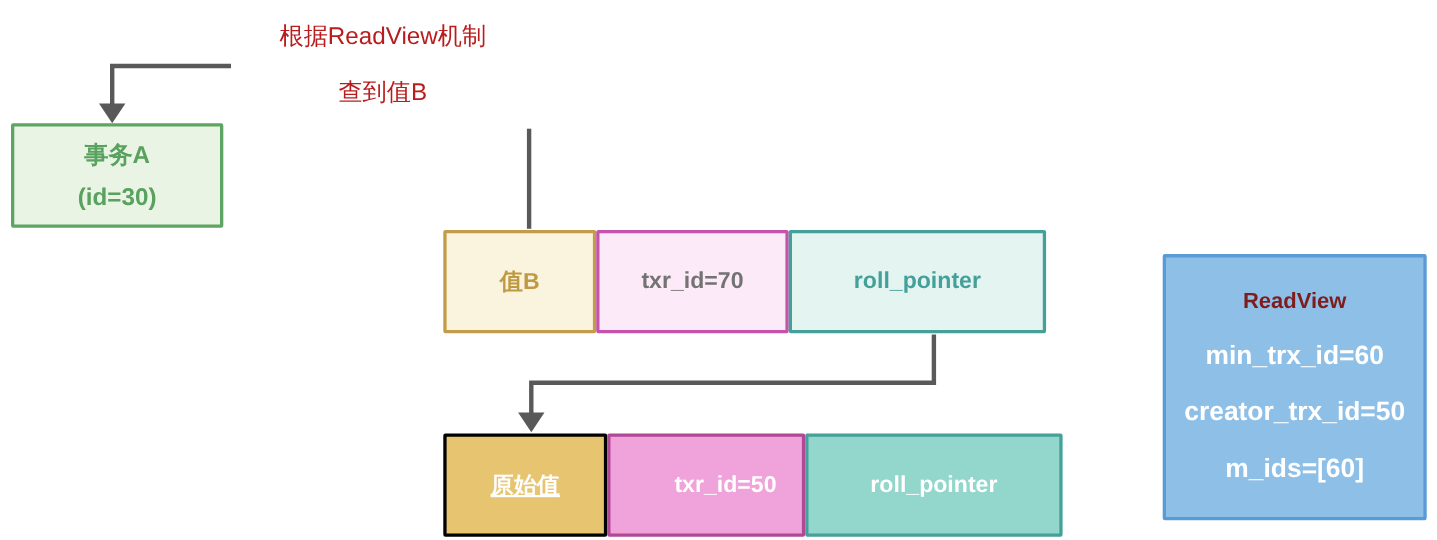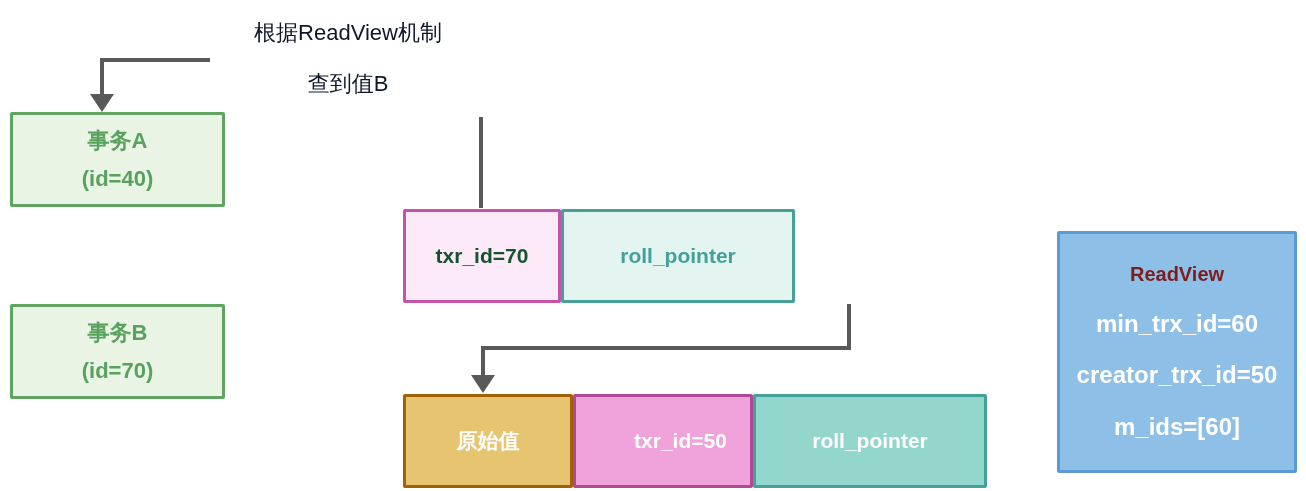--- a/index.html
+++ b/index.html
@@ -17,30 +17,30 @@
   #connector-layer {
     position: absolute; left: 0; top: 0;
     width: 1306px; height: 491px;
     pointer-events: none;
   }
 
   
   .annotation {
     left: 213px; top: 22px; width: 270px;
     text-align: center;
-    color: #0f172a;
+    color: #b91c1c;
     font-size: 22px;
     line-height: 1.0;
   }
   .annotation .line1 { display: block; }
   .annotation .line2 { display: block; margin-top: 29px; }
 
   
   .txn-box {
-    width: 215px; height: 95px;
+    width: 193px; height: 95px;
     background: #eaf4e5;
     border: 3px solid #5fa463;
     border-radius: 2px;
     display: flex; flex-direction: column;
     align-items: center; justify-content: center;
     color: #58a15e;
     font-weight: bold;
     font-size: 22px;
     line-height: 1.0;
     gap: 16px;
@@ -54,24 +54,24 @@
   #row-undo    { left: 403px; top: 394px; }
   .cell {
     display: flex; align-items: center; justify-content: center;
     font-weight: bold;
     font-size: 21px;
     border-radius: 2px;
     height: 94px;
   }
   
   .c-gold-light { width: 139px; background: #faf3dd; border: 3px solid #c29c47; color: #c09a43; }
-  .c-pink-light { width: 158px; background: #fceaf8; border: 3px solid #c454ab; color: #14532d; }
+  .c-pink-light { width: 175px; background: #fceaf8; border: 3px solid #c454ab; color: #737373; }
   .c-teal-light { width: 234px; background: #e3f4f1; border: 3px solid #44a099; color: #44a099; }
   
-  .c-gold-solid { width: 170px; background: #e6c470; border: 3px solid #a16207; color: #ffffff; }
+  .c-gold-solid { width: 149px; background: #e6c470; border: 3px solid #000000; color: #ffffff; text-decoration: underline; }
   .c-pink-solid { width: 180px; background: #efa3da; border: 3px solid #b04896; color: #ffffff; padding-left: 35px; }
   .c-teal-solid { width: 234px; background: #93d6cc; border: 3px solid #44a099; color: #ffffff; }
 
   
   #readview-box {
     left: 1057px; top: 231px;
     width: 240px; height: 242px;
     background: #8dbfe7;
     border: 3px solid #5b9bd5;
     border-radius: 2px;
@@ -113,29 +113,26 @@
     </g>
   </svg>
 
   <div class="abs annotation">
     <span class="line1">根据ReadView机制</span>
     <span class="line2">查到值B</span>
   </div>
 
   <div id="txn-a" class="abs txn-box">
     <span>事务A</span>
-    <span>(id=40)</span>
+    <span>(id=30)</span>
   </div>
 
-  <div id="txn-b" class="abs txn-box">
-    <span>事务B</span>
-    <span>(id=70)</span>
-  </div>
 
   <div id="row-current" class="abs chain-row">
+    <div class="cell c-gold-light">值B</div>
     <div class="cell c-pink-light">txr_id=70</div>
     <div class="cell c-teal-light">roll_pointer</div>
   </div>
 
   <div id="row-undo" class="abs chain-row">
     <div class="cell c-gold-solid">原始值</div>
     <div class="cell c-pink-solid">txr_id=50</div>
     <div class="cell c-teal-solid">roll_pointer</div>
   </div>
 

